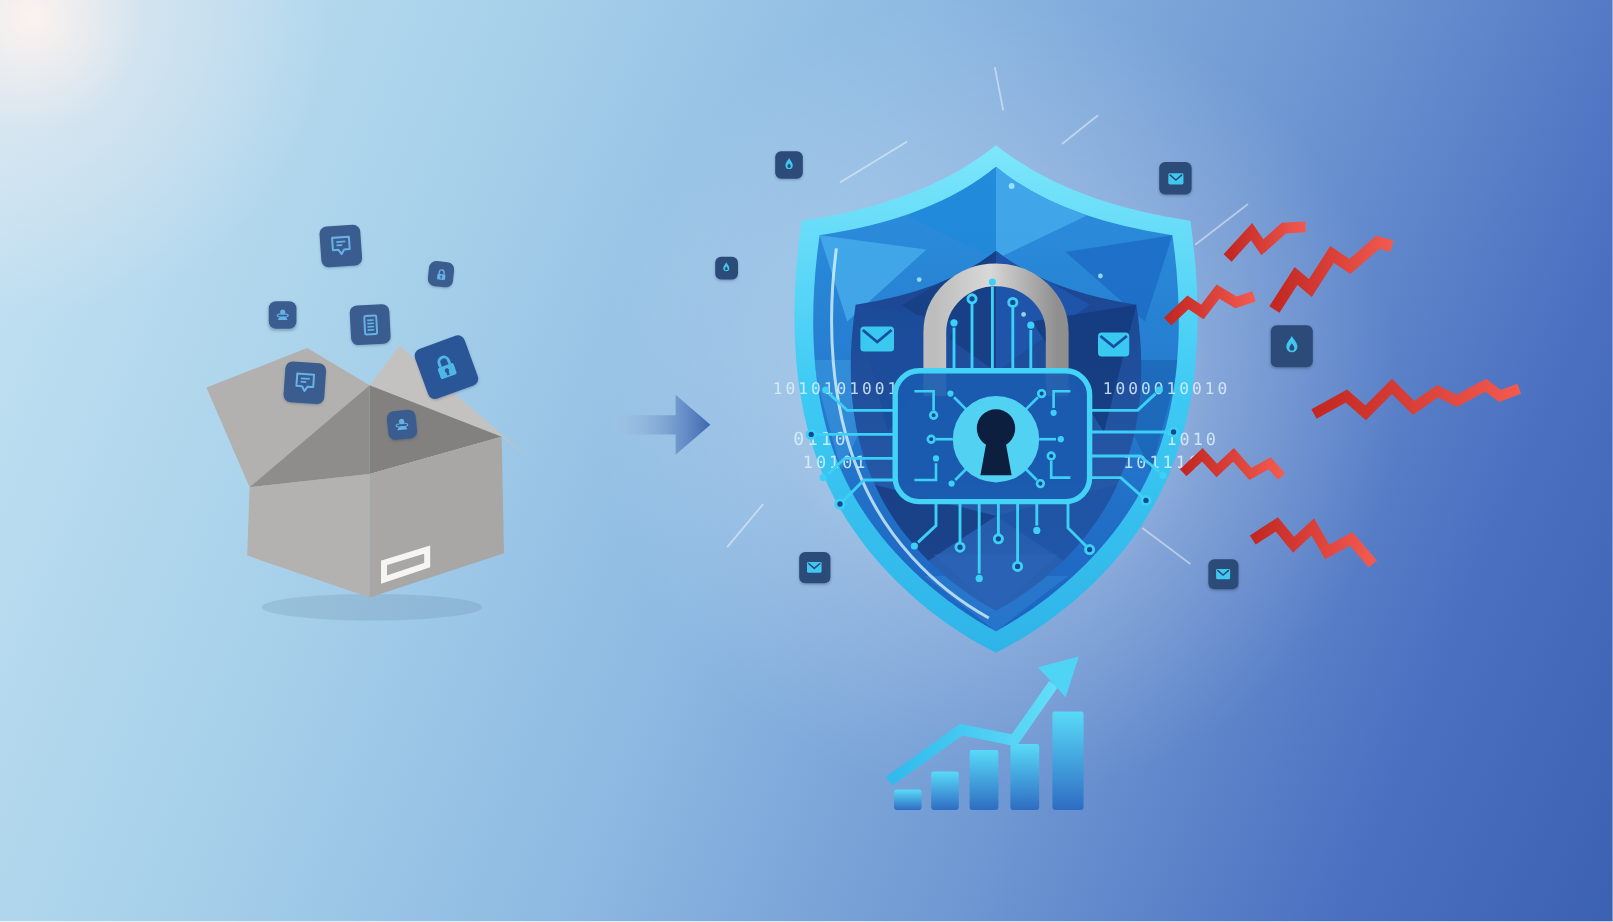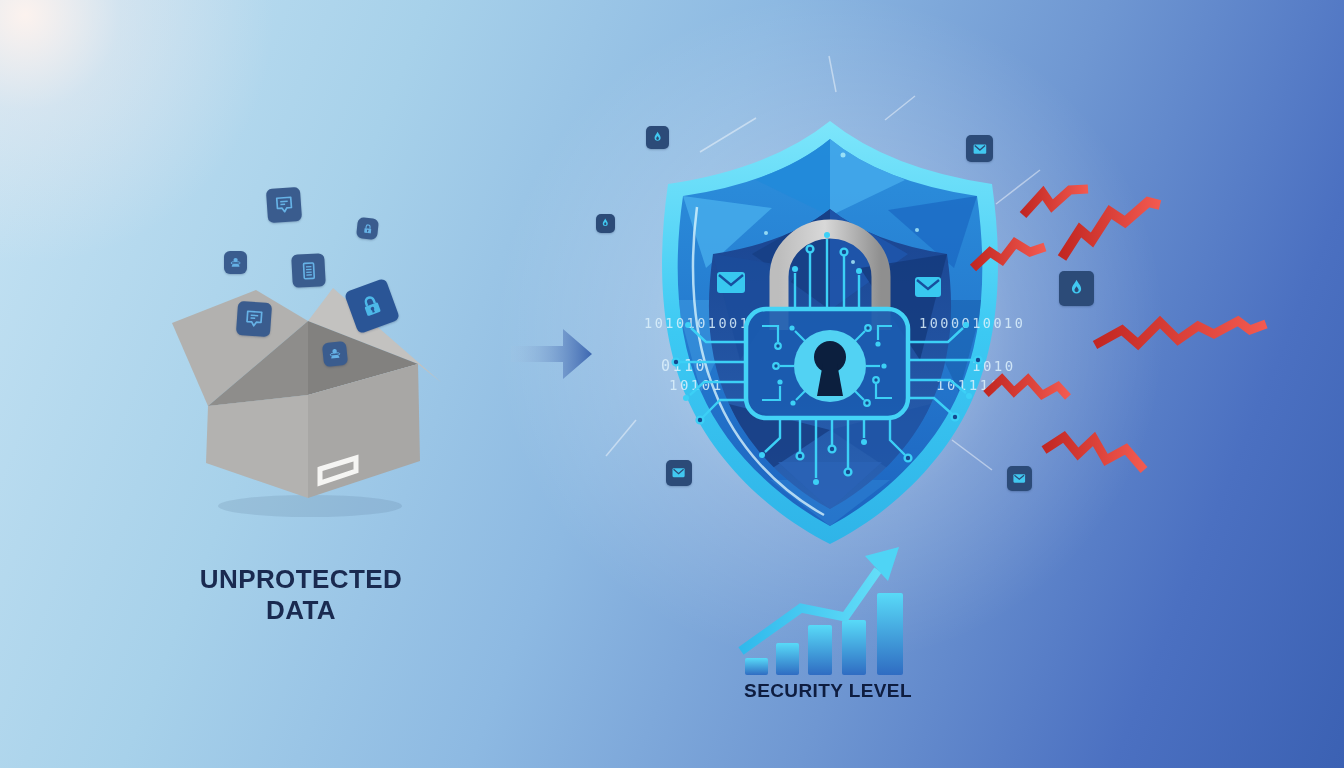--- a/index.html
+++ b/index.html
@@ -315,16 +315,14 @@
         <path d="M5 7.5l7 6 7-6" fill="none" stroke="#2c4b78" stroke-width="1.8"></path>
       </svg>
 </div>
 <div class="badge dk" style="left:1007px;top:466px;width:25px;height:25px">
   <svg viewBox="0 0 24 24">
         <rect x="3.5" y="6" width="17" height="12.5" rx="1.6" fill="#41c8f0"></rect>
         <path d="M5 7.5l7 6 7-6" fill="none" stroke="#2c4b78" stroke-width="1.8"></path>
       </svg>
 </div>
 
-<div class="lbl lbl-unprotected">UNPROTECTED DATA</div>
-<div class="lbl lbl-security">SECURITY LEVEL</div>
 
 </div>
 
 </body></html>

